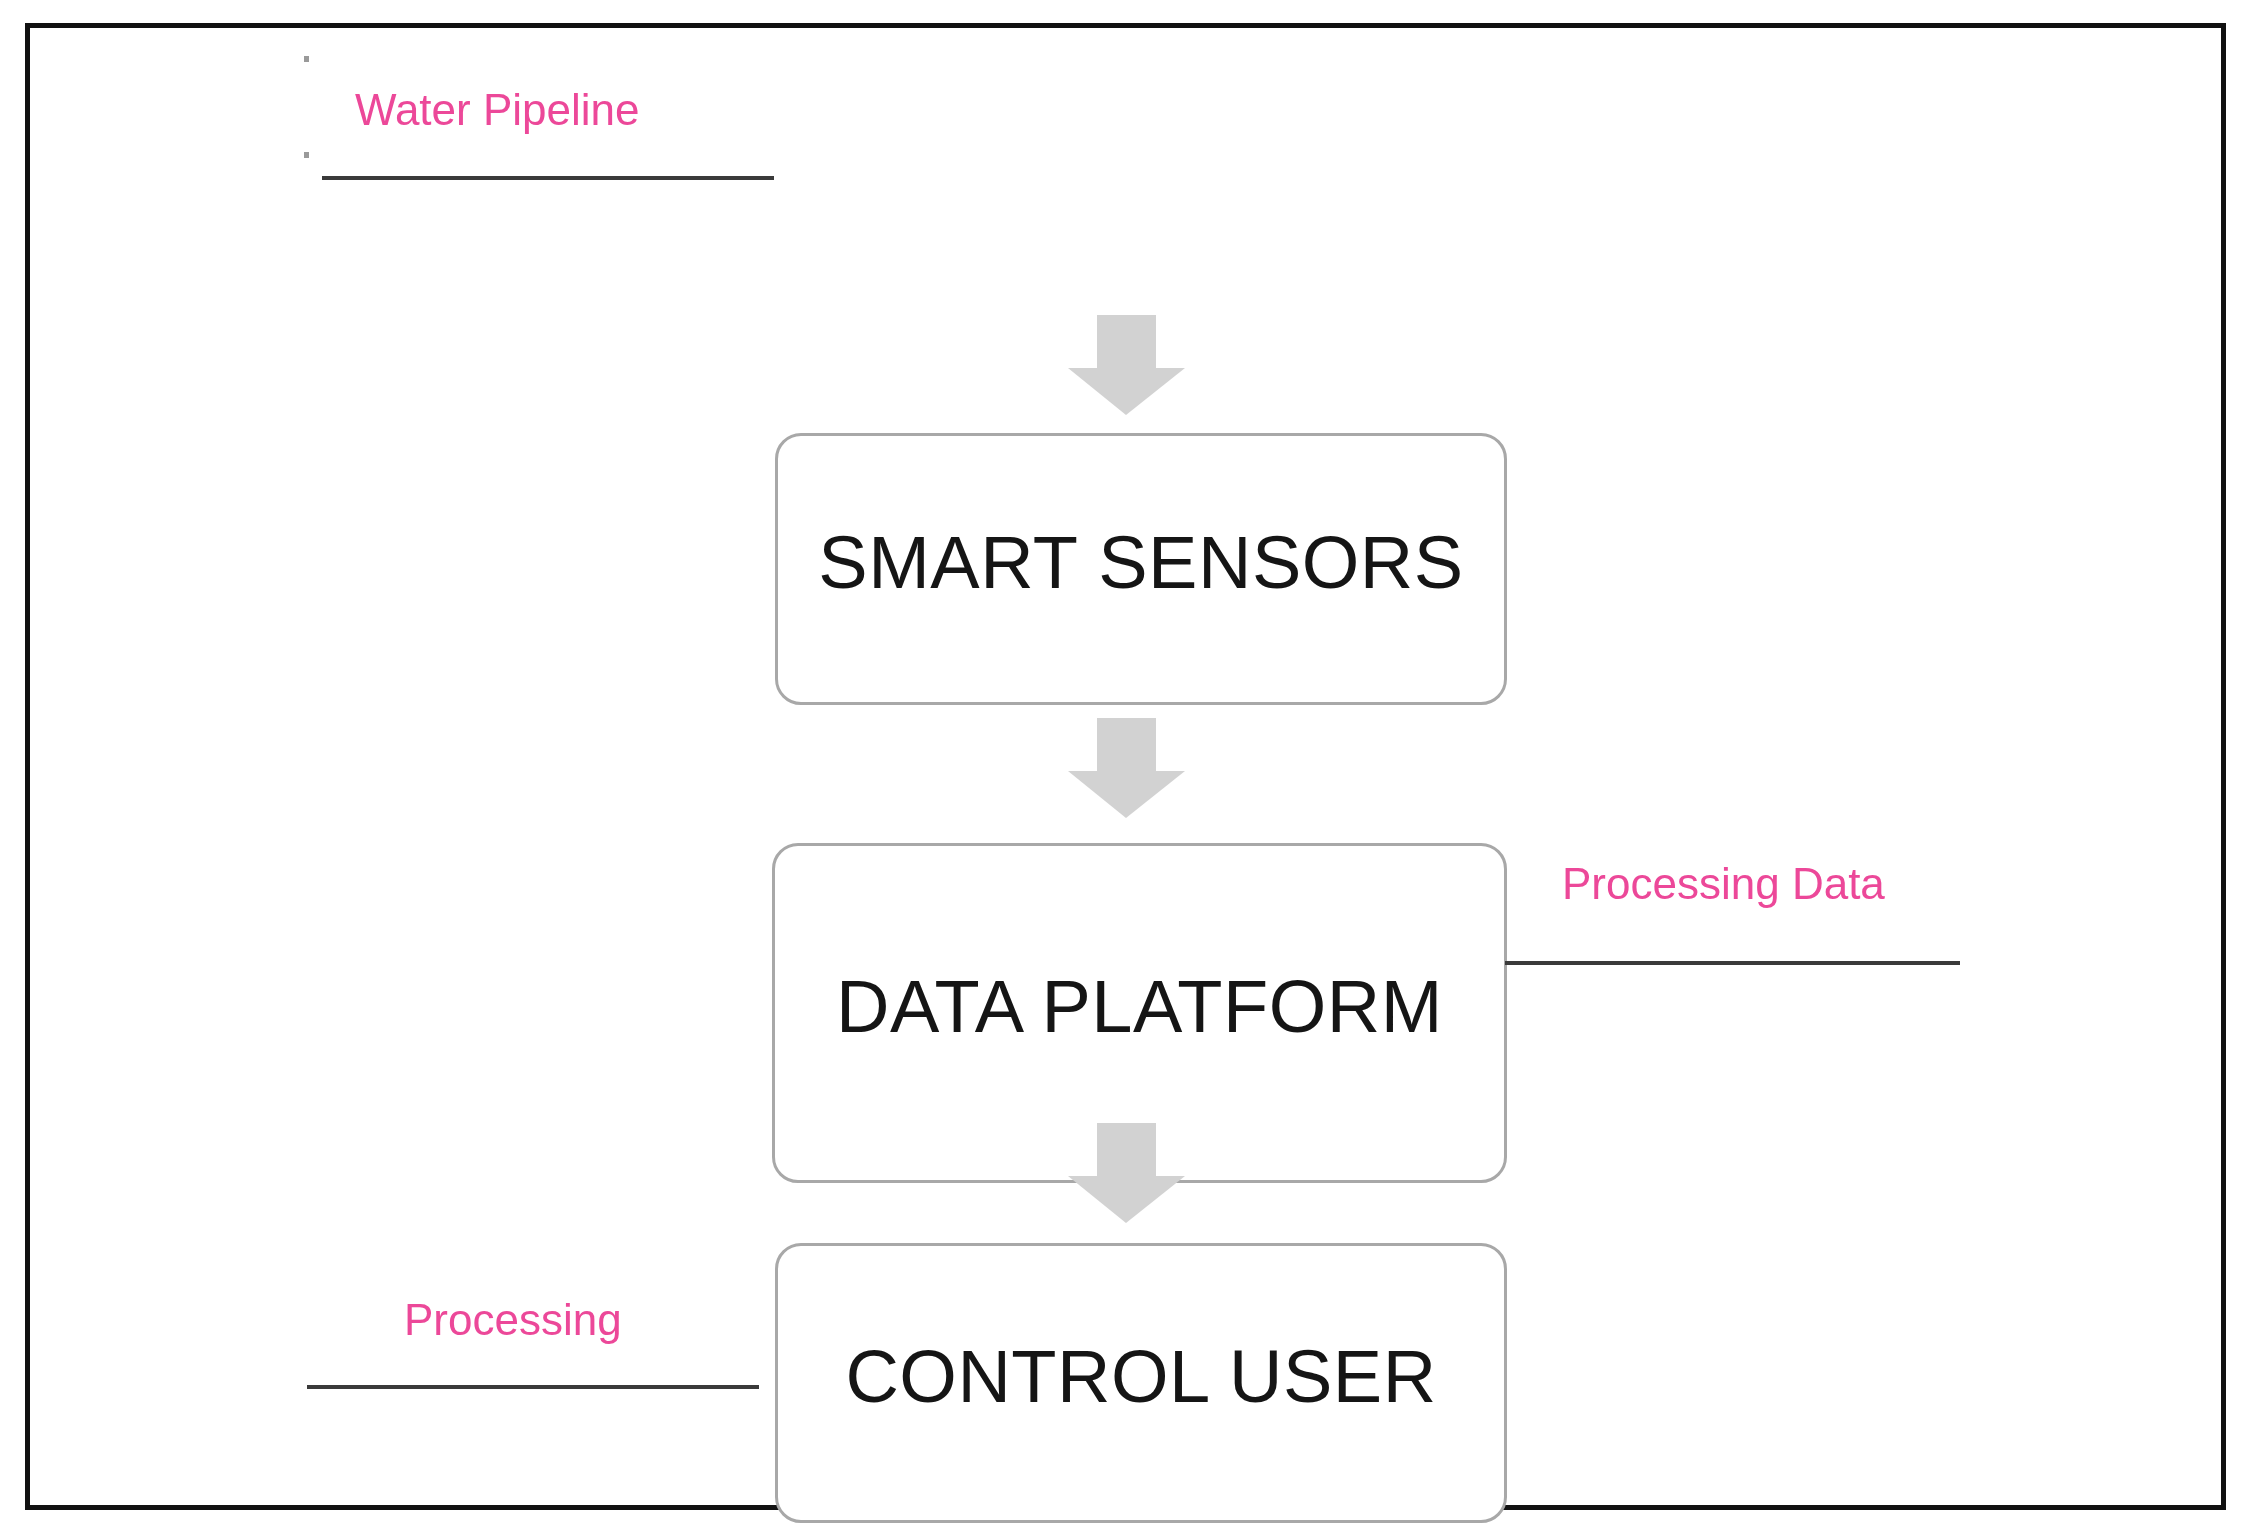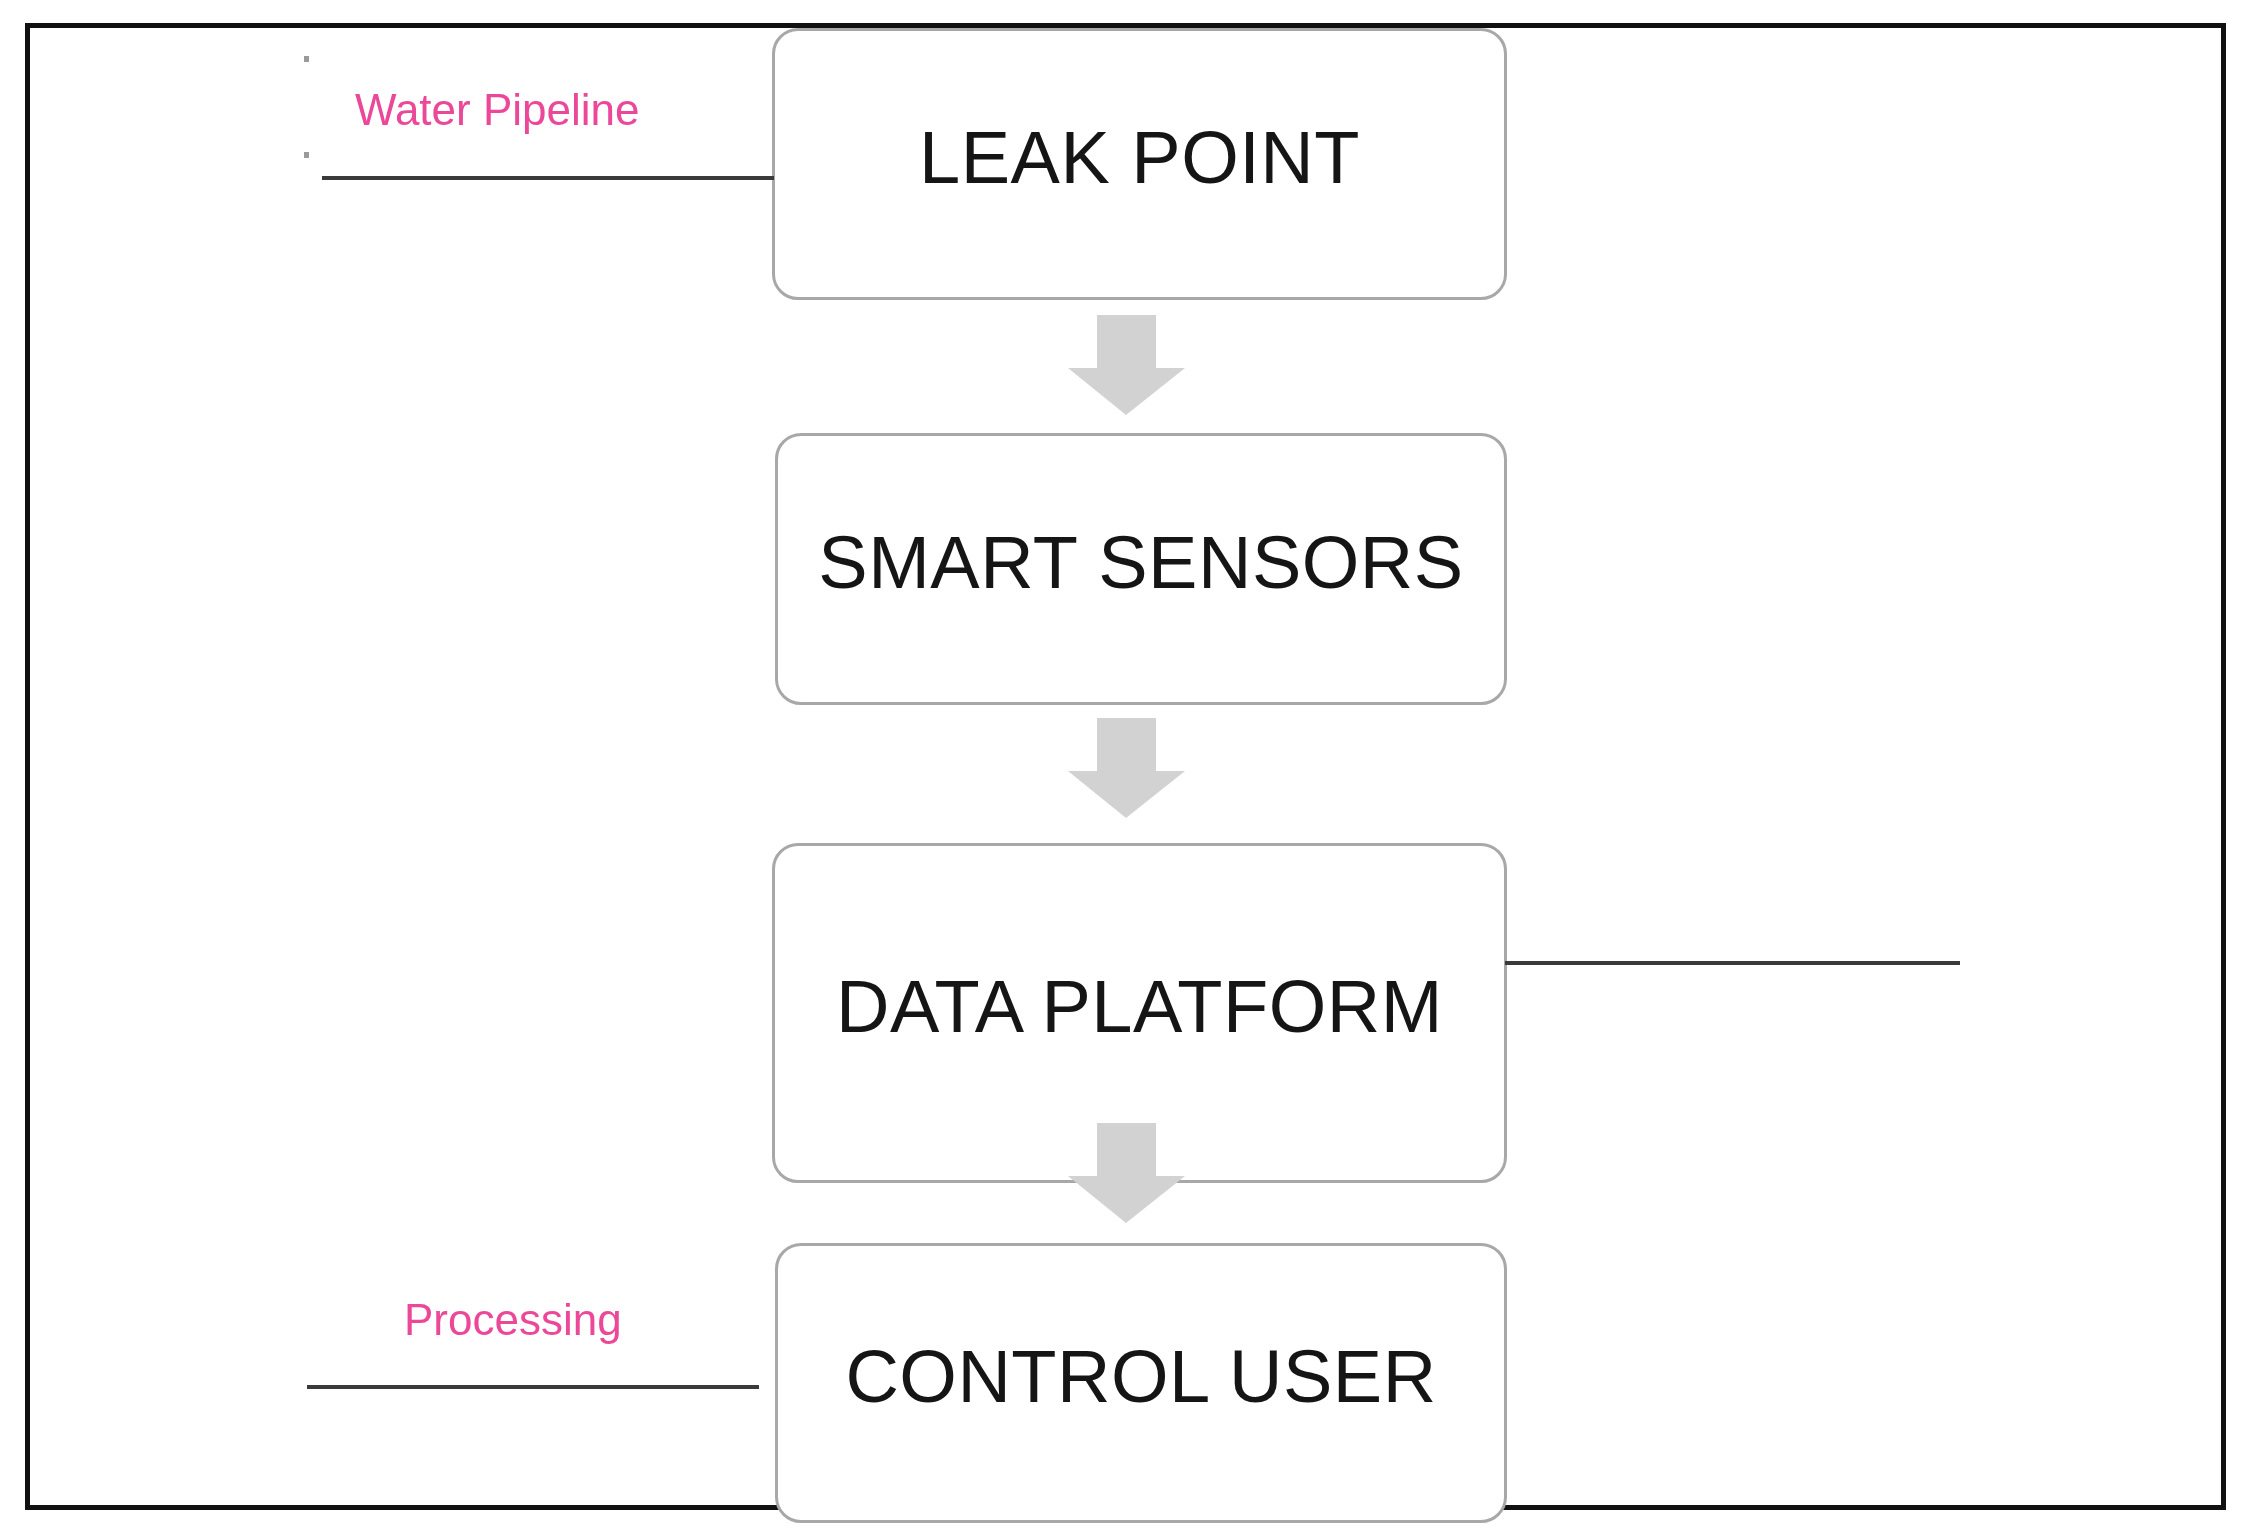--- a/index.html
+++ b/index.html
@@ -119,23 +119,20 @@
   #dot-a { left: 304px; top: 56px; }
   #dot-b { left: 304px; top: 152px; }
 </style>
 </head>
 <body>
 
 <div id="canvas">
 
   <div class="frame"></div>
 
-  <div class="node" id="node-leak-point">
-    <span class="node-label">LEAK POINT</span>
-  </div>
 
   <div class="arrow-down" id="arrow-1">
     <div class="shaft"></div>
     <div class="head"></div>
   </div>
 
   <div class="node" id="node-smart-sensors">
     <span class="node-label">SMART SENSORS</span>
   </div>
 
@@ -153,20 +150,21 @@
     <div class="head"></div>
   </div>
 
   <div class="node" id="node-control-user">
     <span class="node-label">CONTROL USER</span>
   </div>
 
   <div class="annot" id="label-water-pipeline">Water Pipeline</div>
   <div class="conn-line" id="line-water-pipeline"></div>
 
+  <div class="annot" id="label-processing">Processing Data</div>
   <div class="conn-line" id="line-processing"></div>
 
   <div class="annot" id="label-monitoring">Processing</div>
   <div class="conn-line" id="line-monitoring"></div>
 
   <div class="dot" id="dot-a"></div>
   <div class="dot" id="dot-b"></div>
 
 </div>
 

